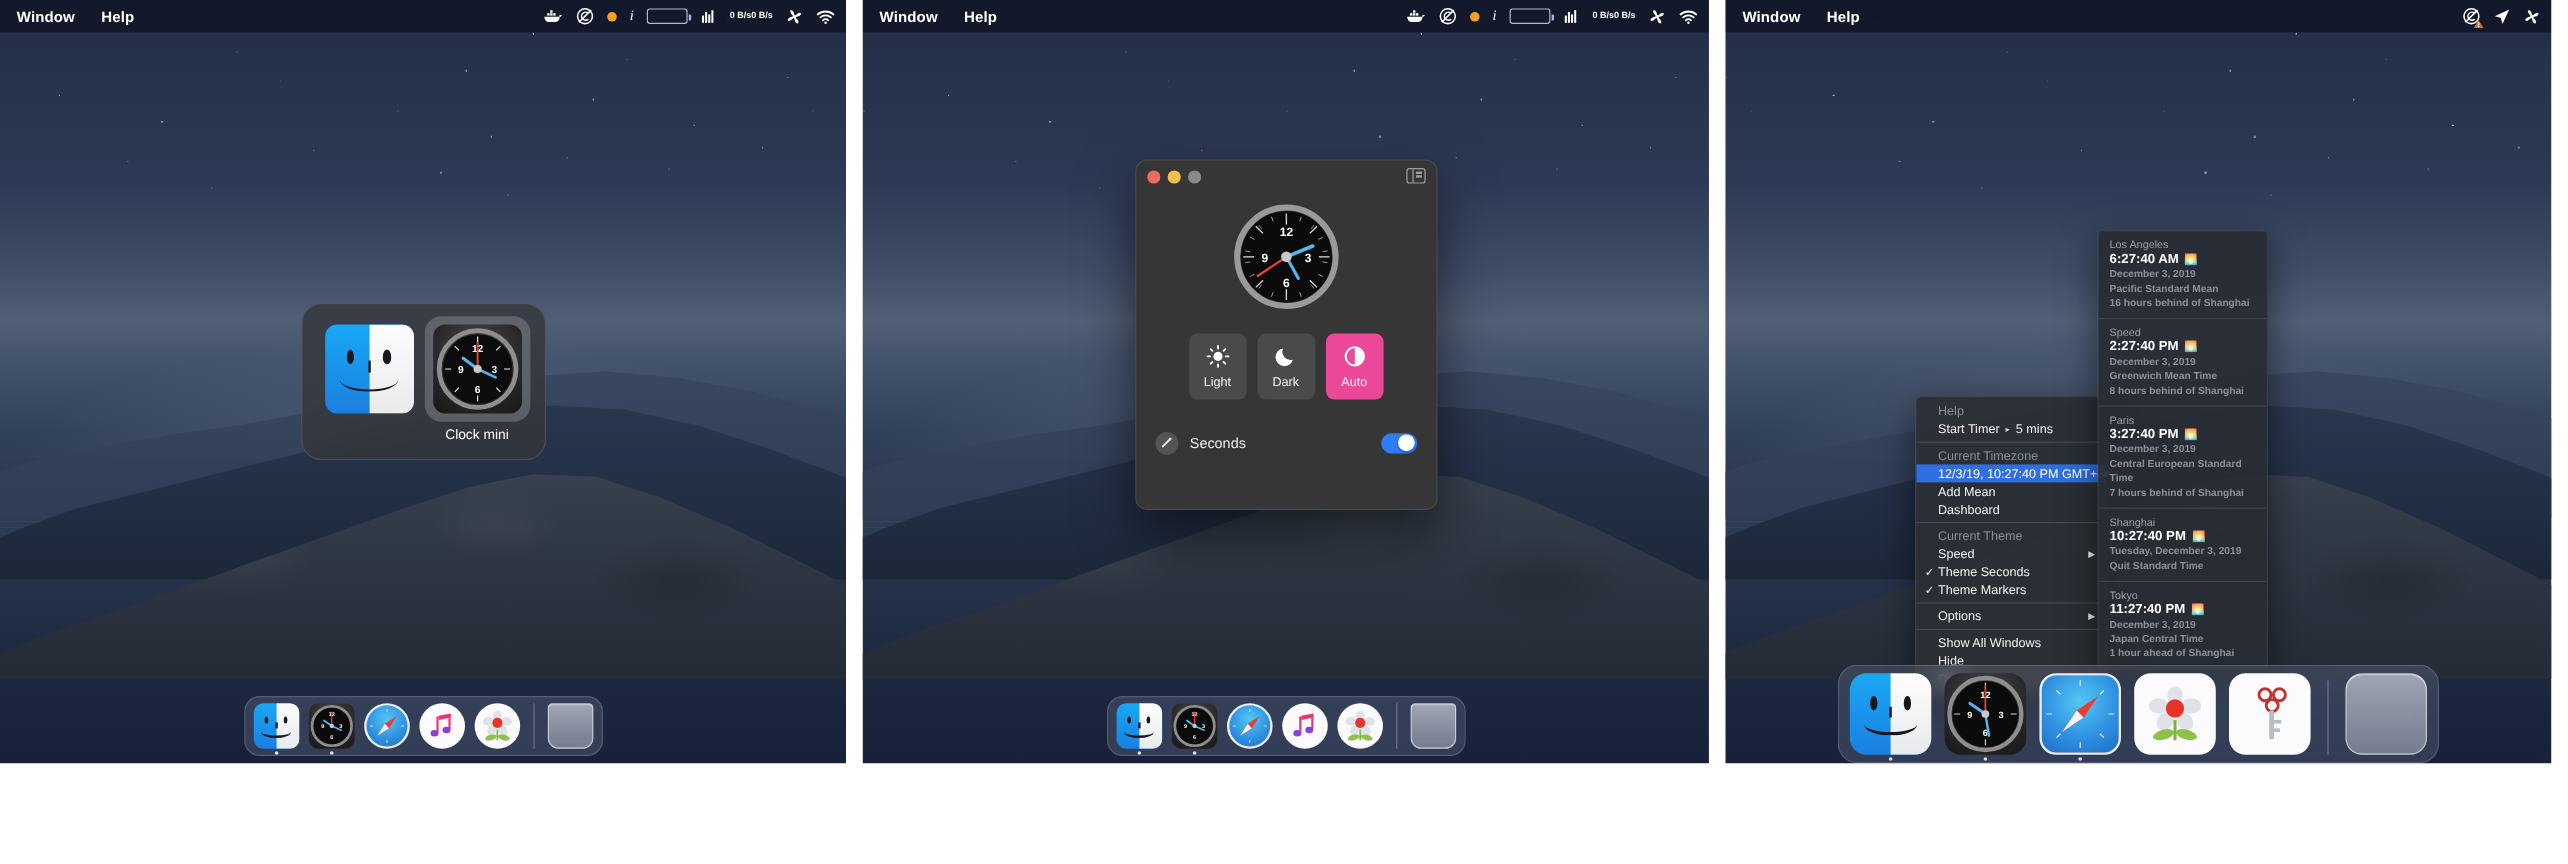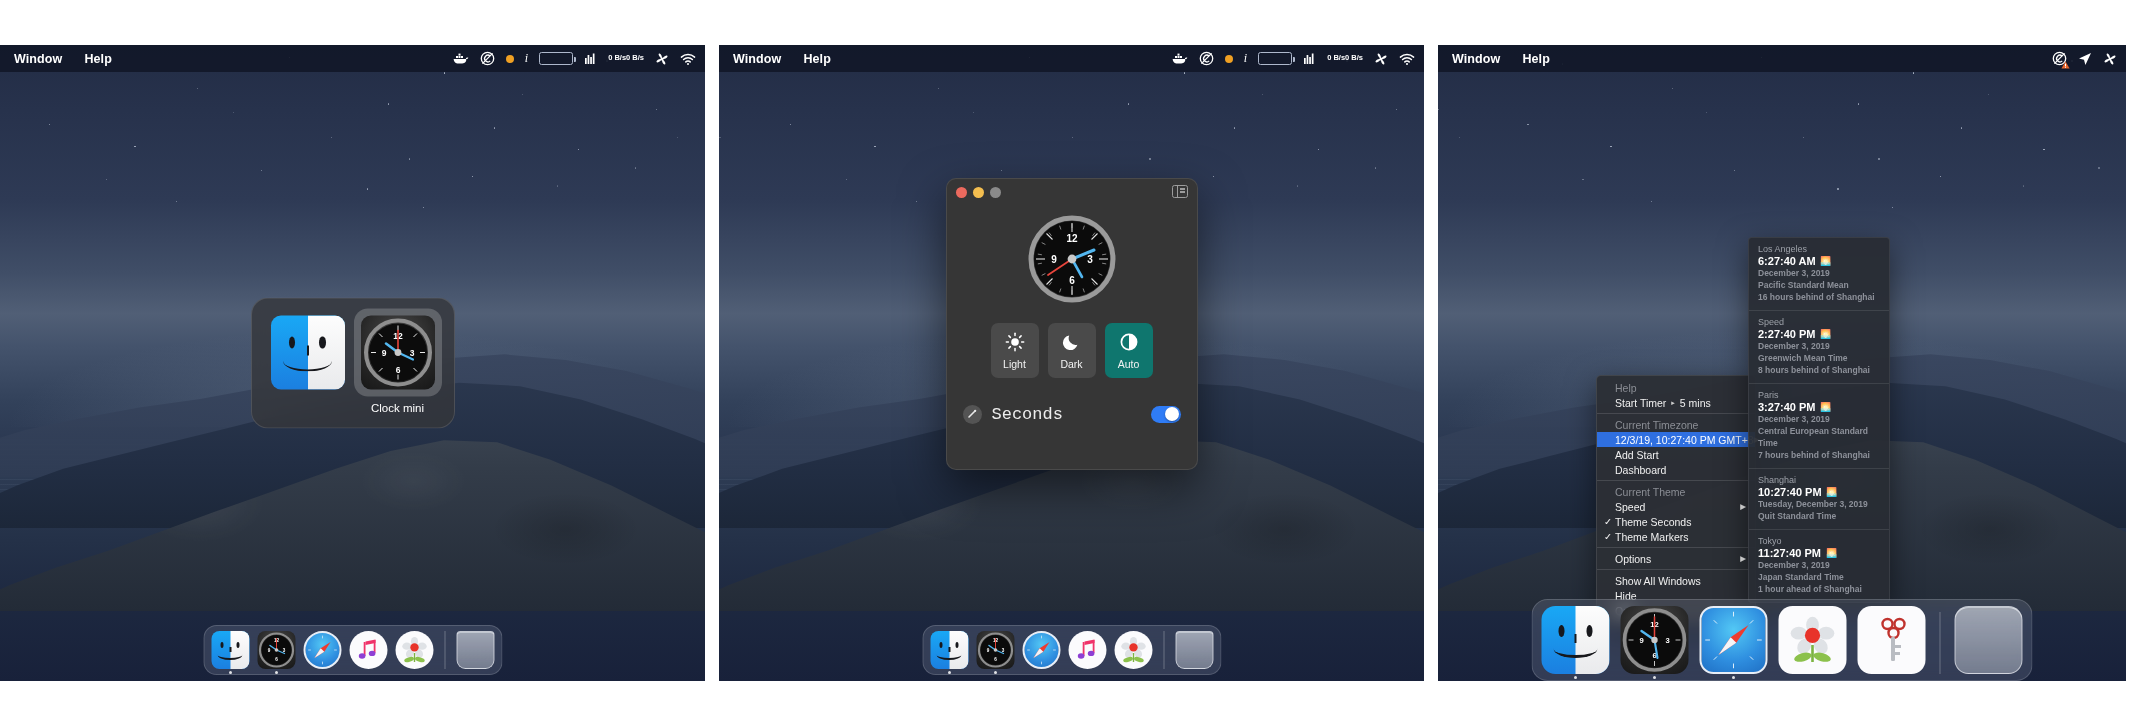--- a/index.html
+++ b/index.html
@@ -11,21 +11,20 @@
   }
   .strip { display: flex; width: 2140px; height: 720px; background: #fff; }
   .gap { width: 14px; flex: 0 0 14px; background: #fff; height: 720px; }
 
   
   .panel {
     position: relative;
     width: 705px; flex: 0 0 705px; height: 636px;
     overflow: hidden;
     background: #1b2438;
-    margin-top: 45px;
   }
   .panel.p3 { width: 688px; flex: 0 0 688px; }
 
   
   .wall { position: absolute; inset: 0; overflow: hidden; }
   .wall .sky2 {
     position: absolute; left: 0; right: 0; top: 0; height: 64%;
     background: linear-gradient(180deg,
       #222c45 0%, #27324c 16%, #2e3a55 38%, #404e67 56%,
       #515f76 66%, #44536c 74%, #32415a 88%, #2a3750 100%);
@@ -226,26 +225,26 @@
   .win-clock { margin: 8px auto 0; width: 92px; height: 92px; }
 
   .themes {
     display: flex; gap: 9px; justify-content: center; margin-top: 18px;
   }
   .theme-btn {
     width: 48px; height: 55px; border-radius: 7px; background: #4a4a4a;
     display:flex; flex-direction:column; align-items:center; justify-content:center; gap: 6px;
     color: #f2f2f2; font-size: 10.5px;
   }
-  .theme-btn.active { background: #0f766e; }
+  .theme-btn.active { background: #ec4899; }
   .theme-ico { width: 20px; height: 20px; position: relative; }
 
   .rows { margin: 20px 16px 0; }
   .row {
-    display:flex; align-items:center; gap: 10px; height: 32px; color:#ededed; font-size: 17px; font-family: Liberation Mono, monospace;
+    display:flex; align-items:center; gap: 10px; height: 32px; color:#ededed; font-size: 12px;
   }
   .row + .row { margin-top: 8px; }
   .row .rico {
     width: 19px; height: 19px; border-radius: 50%; background:#545454;
     display:flex; align-items:center; justify-content:center; flex: 0 0 19px;
   }
   .row .rlabel { flex: 1 1 auto; }
   .sw {
     width: 30px; height: 17px; border-radius: 9px; position: relative; flex: 0 0 30px;
     background: #2f7cf6;
@@ -921,21 +920,21 @@
         <span>5 mins</span>
       </div>
       <div class="divider"></div>
 
       <div class="mi hdr">Current Timezone</div>
       <div class="mi sel">
         <span>12/3/19, 10:27:40 PM GMT+8</span>
         <span class="arrow">▶</span>
       </div>
       <div class="mi">
-        <span>Add Start</span>
+        <span>Add Mean</span>
       </div>
       <div class="mi">
         <span>Dashboard</span>
       </div>
       <div class="divider"></div>
 
       <div class="mi hdr">Current Theme</div>
       <div class="mi">
         <span>Speed</span>
         <span class="arrow">▶</span>
@@ -1007,21 +1006,21 @@
         <div class="meta">Tuesday, December 3, 2019</div>
         <div class="meta">Quit Standard Time</div>
       </div>
       <div class="tz">
         <div class="city">Tokyo</div>
         <div class="timerow">
           <span class="time">11:27:40 PM</span>
           <span class="tzico">🌅</span>
         </div>
         <div class="meta">December 3, 2019</div>
-        <div class="meta">Japan Standard Time</div>
+        <div class="meta">Japan Central Time</div>
         <div class="meta">1 hour ahead of Shanghai</div>
       </div>
     </div>
 
     <div class="dock mag">
       <div class="app">
         <span class="ic finder">
           <span class="f-eye l"></span>
             <span class="f-eye r"></span>
             <span class="f-nose"></span>

